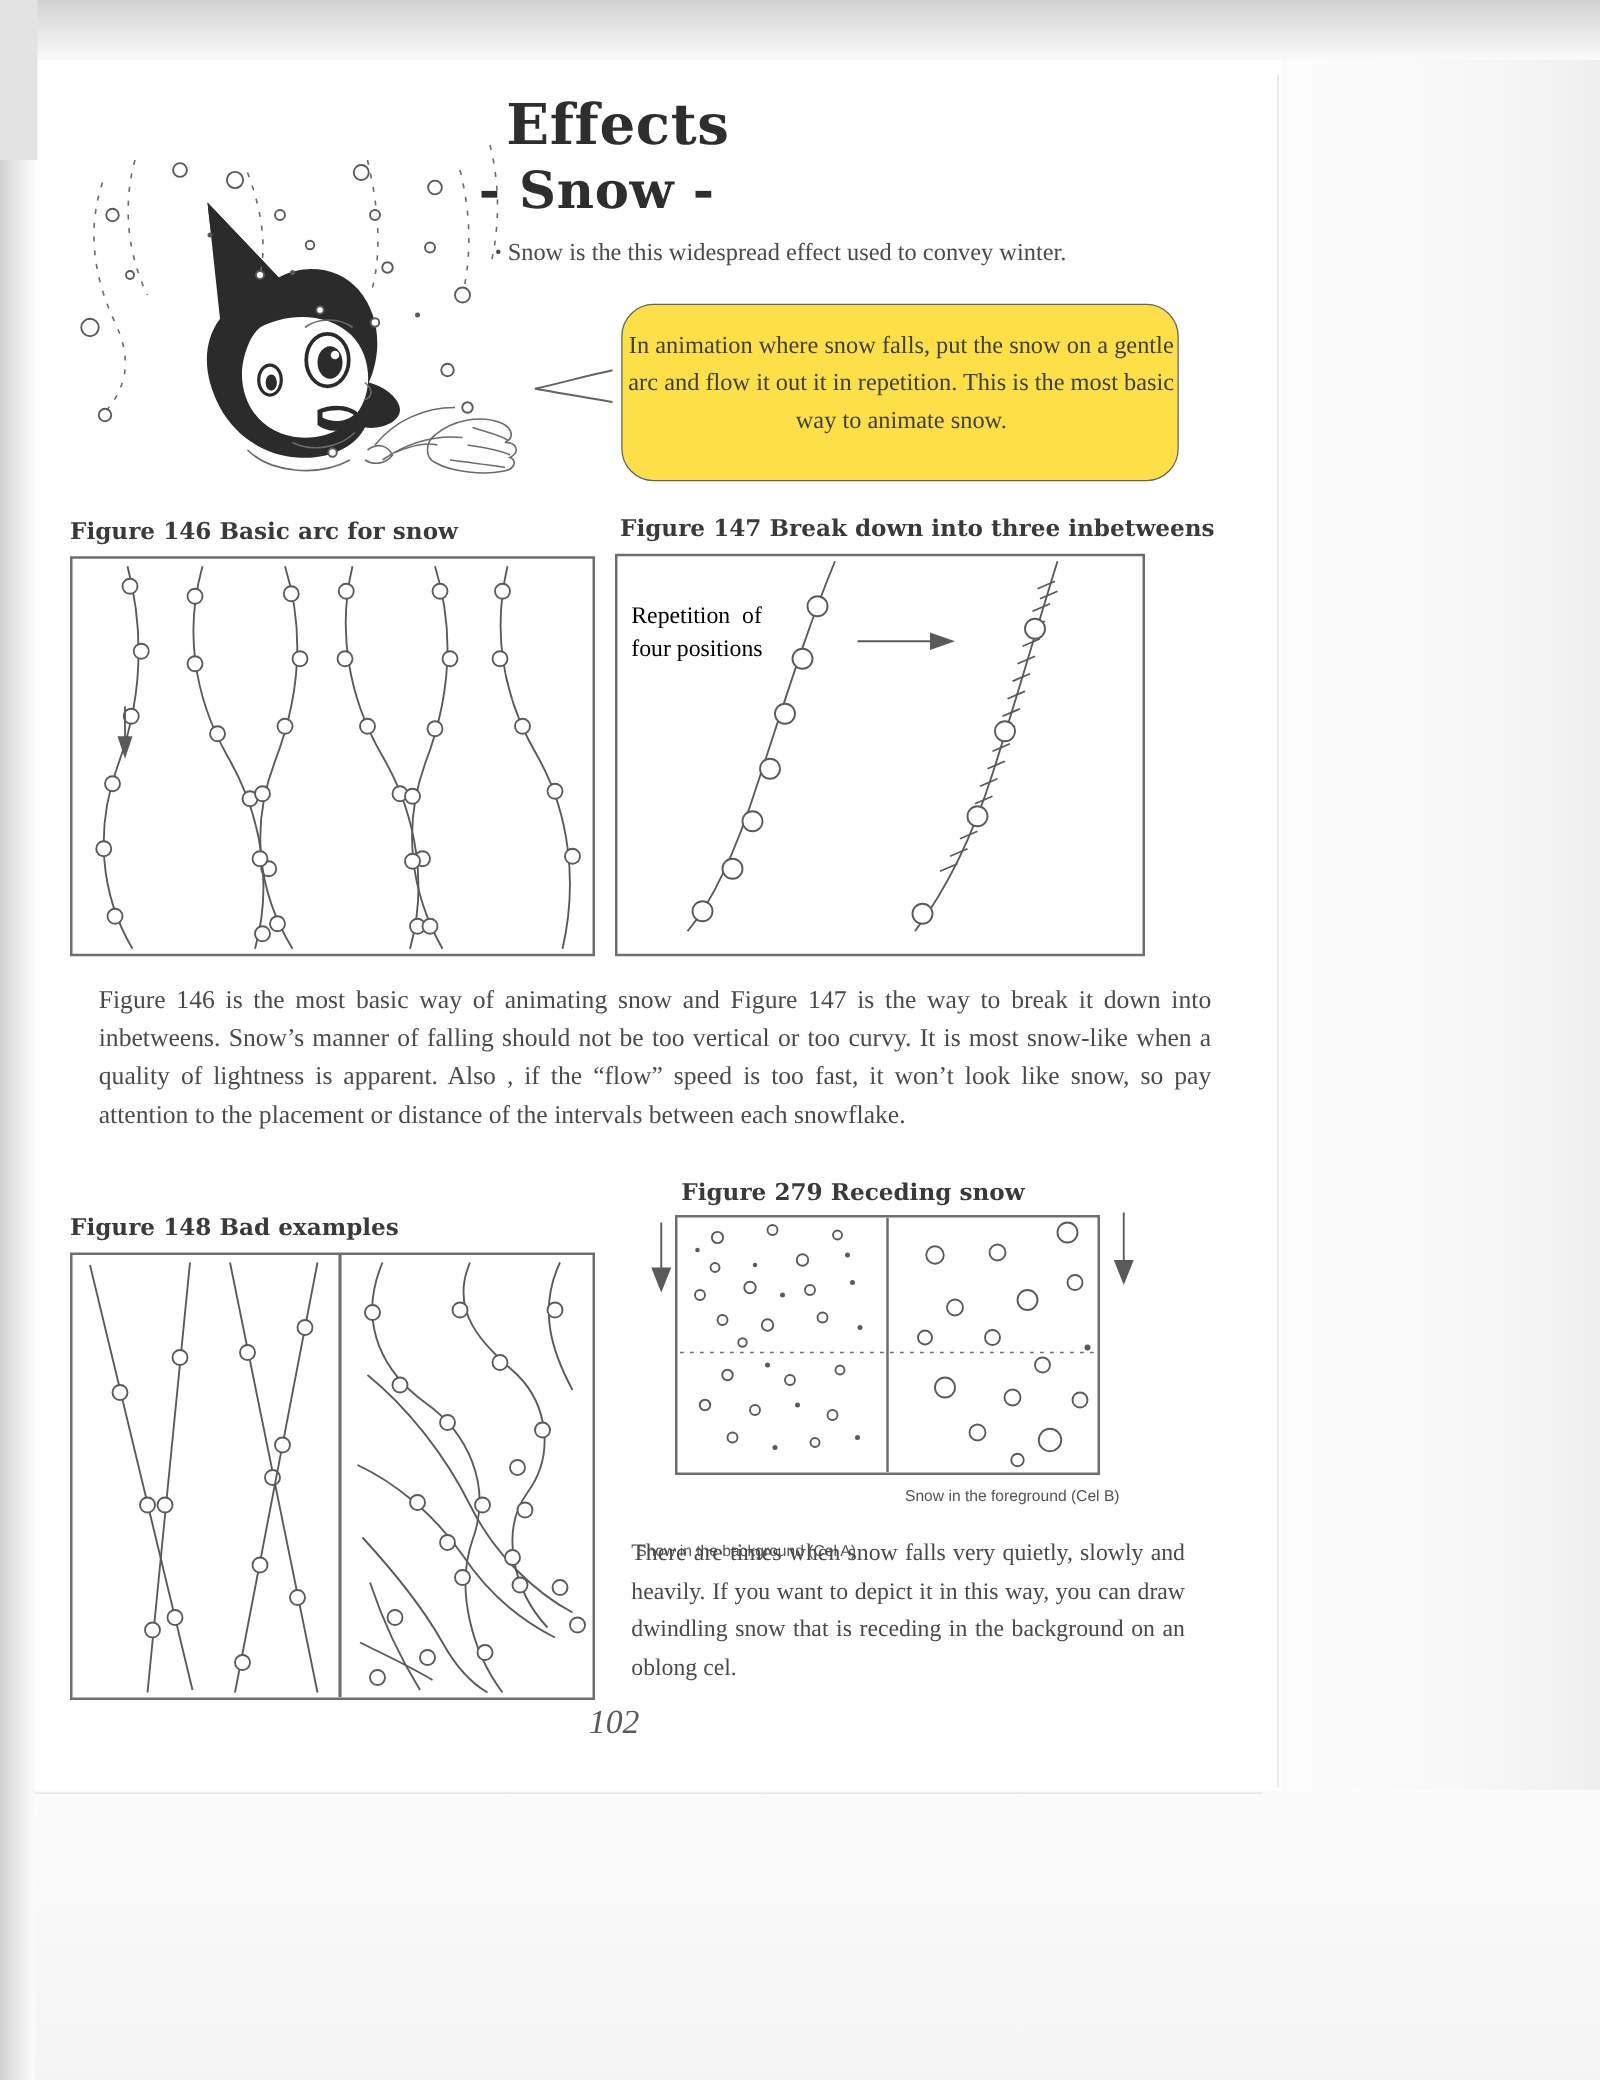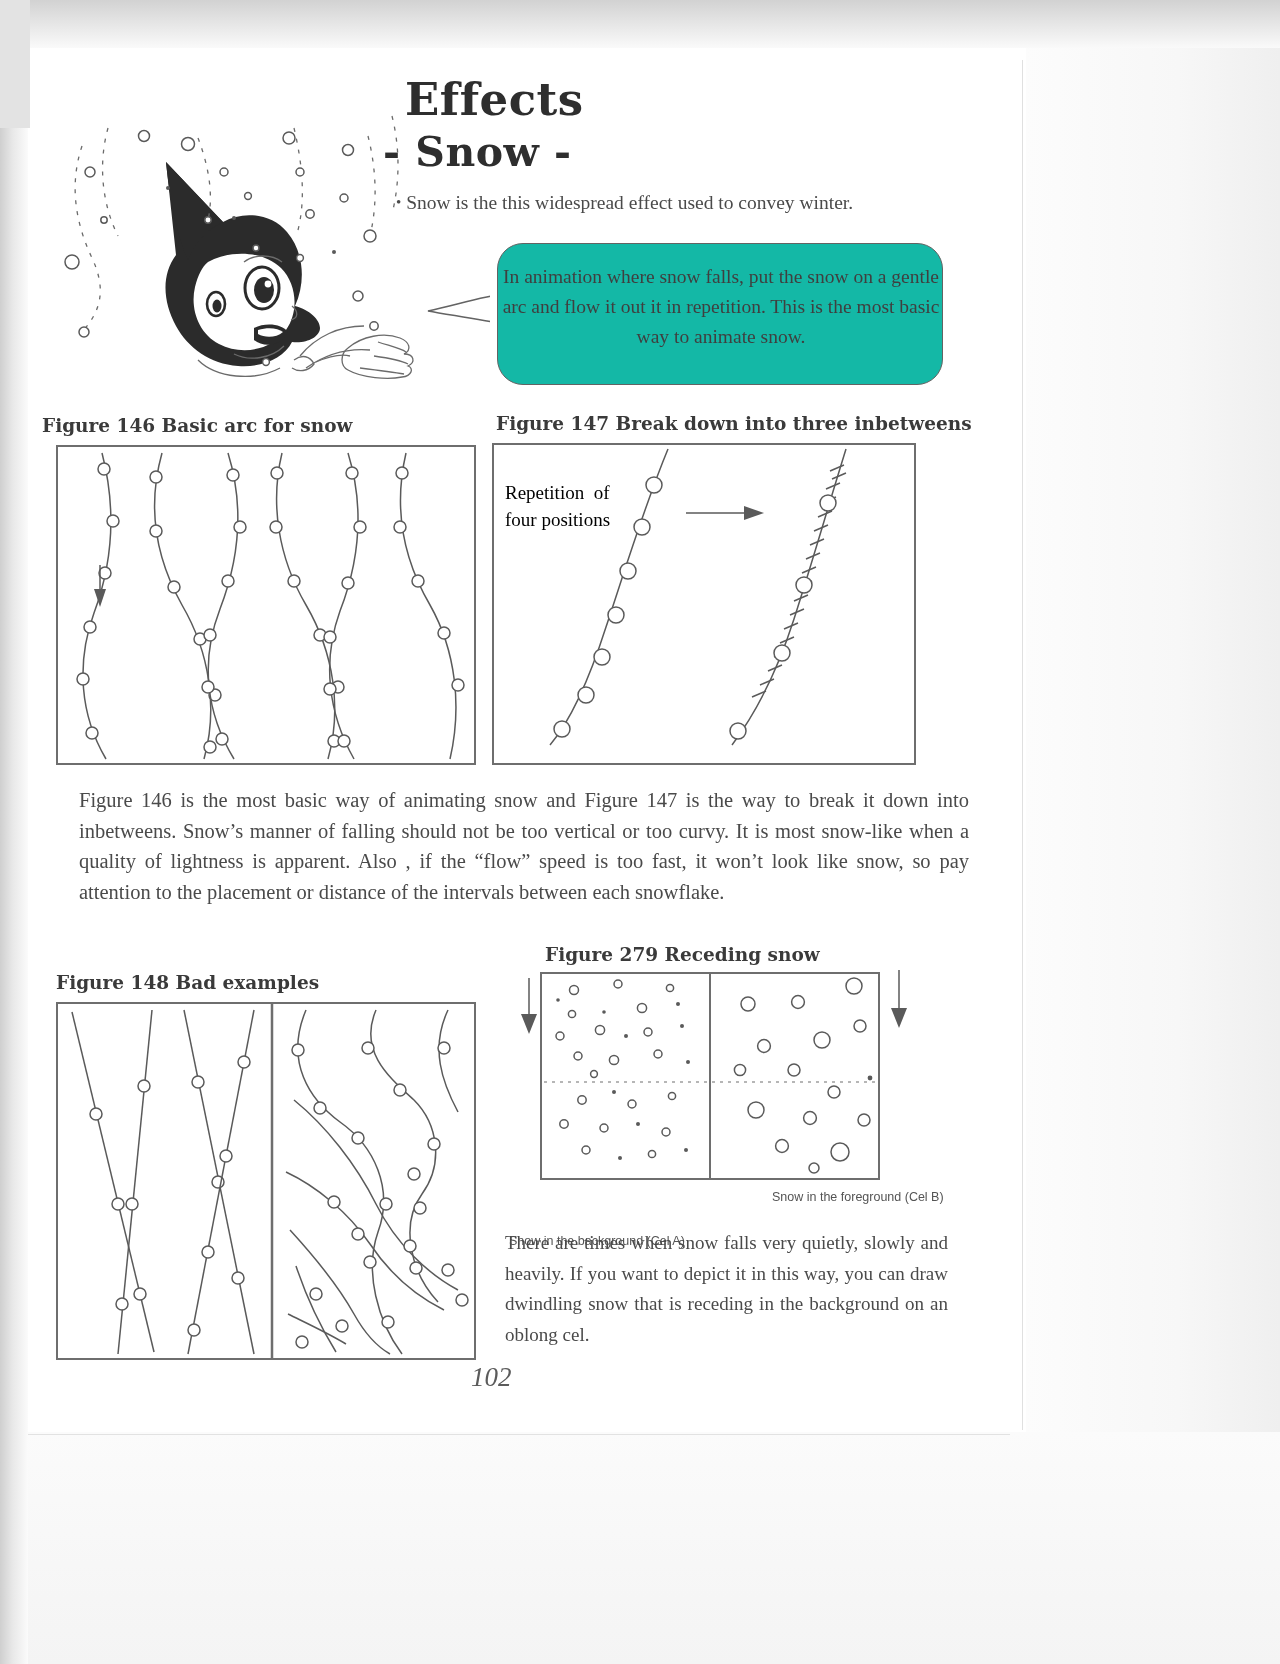--- a/index.html
+++ b/index.html
@@ -66,41 +66,41 @@
     font-family:"Liberation Serif", serif;
     white-space:nowrap;
   }
   .bullet-dot{font-size:15px;vertical-align:2px;}
 
   
   #balloon{
     position:absolute;left:497px;top:243px;width:446px;height:142px;
     border:1.6px solid #636363;
     border-radius:26px;
-    background:#14b8a6;
+    background:#fde047;
     box-sizing:border-box;
   }
   #balloon-text{
     position:absolute;left:0;top:18px;width:446px;
     text-align:center;font-size:19.5px;line-height:30px;color:#3f3f3f;
     font-family:"Liberation Serif", serif;
   }
   #balloon-tail{
     position:absolute;left:420px;top:285px;width:90px;height:50px;
   }
 
   .fig-cap{
     position:absolute;
     font-family:"DejaVu Serif", serif;
     font-weight:bold;
     font-size:18.5px;
     color:#3a3a3a;
     white-space:nowrap;
   }
-  #cap146{left:42px;top:415px;}
+  #cap146{left:56px;top:415px;}
   #cap147{left:496px;top:413px;}
   #cap148{left:56px;top:972px;}
   #cap149{left:545px;top:944px;}
 
   .figbox{
     position:absolute;
     border:2.5px solid #6e6e6e;
     background:#fff;
     box-sizing:border-box;
     overflow:hidden;
@@ -132,21 +132,21 @@
     font-size:19px;line-height:30.5px;
     text-align:justify;
   }
   .cel-label{
     position:absolute;
     font-family:"Liberation Sans", sans-serif;
     font-size:12.5px;color:#545454;
     white-space:nowrap;
   }
   #cel-a{left:509px;top:1190px;margin-top:44px;}
-  #cel-b{left:724px;top:1190px;margin-left:48px;}
+  #cel-b{left:724px;top:1190px;}
 
   #pageno{
     position:absolute;left:471px;top:1362px;
     font-family:"Liberation Serif", serif;
     font-style:italic;font-size:27px;color:#5b5b5b;
   }
 
   svg{display:block;}
   .stroke{fill:none;stroke:#5a5a5a;stroke-width:1.5;}
   .dot{fill:#ffffff;stroke:#5a5a5a;stroke-width:1.5;}

